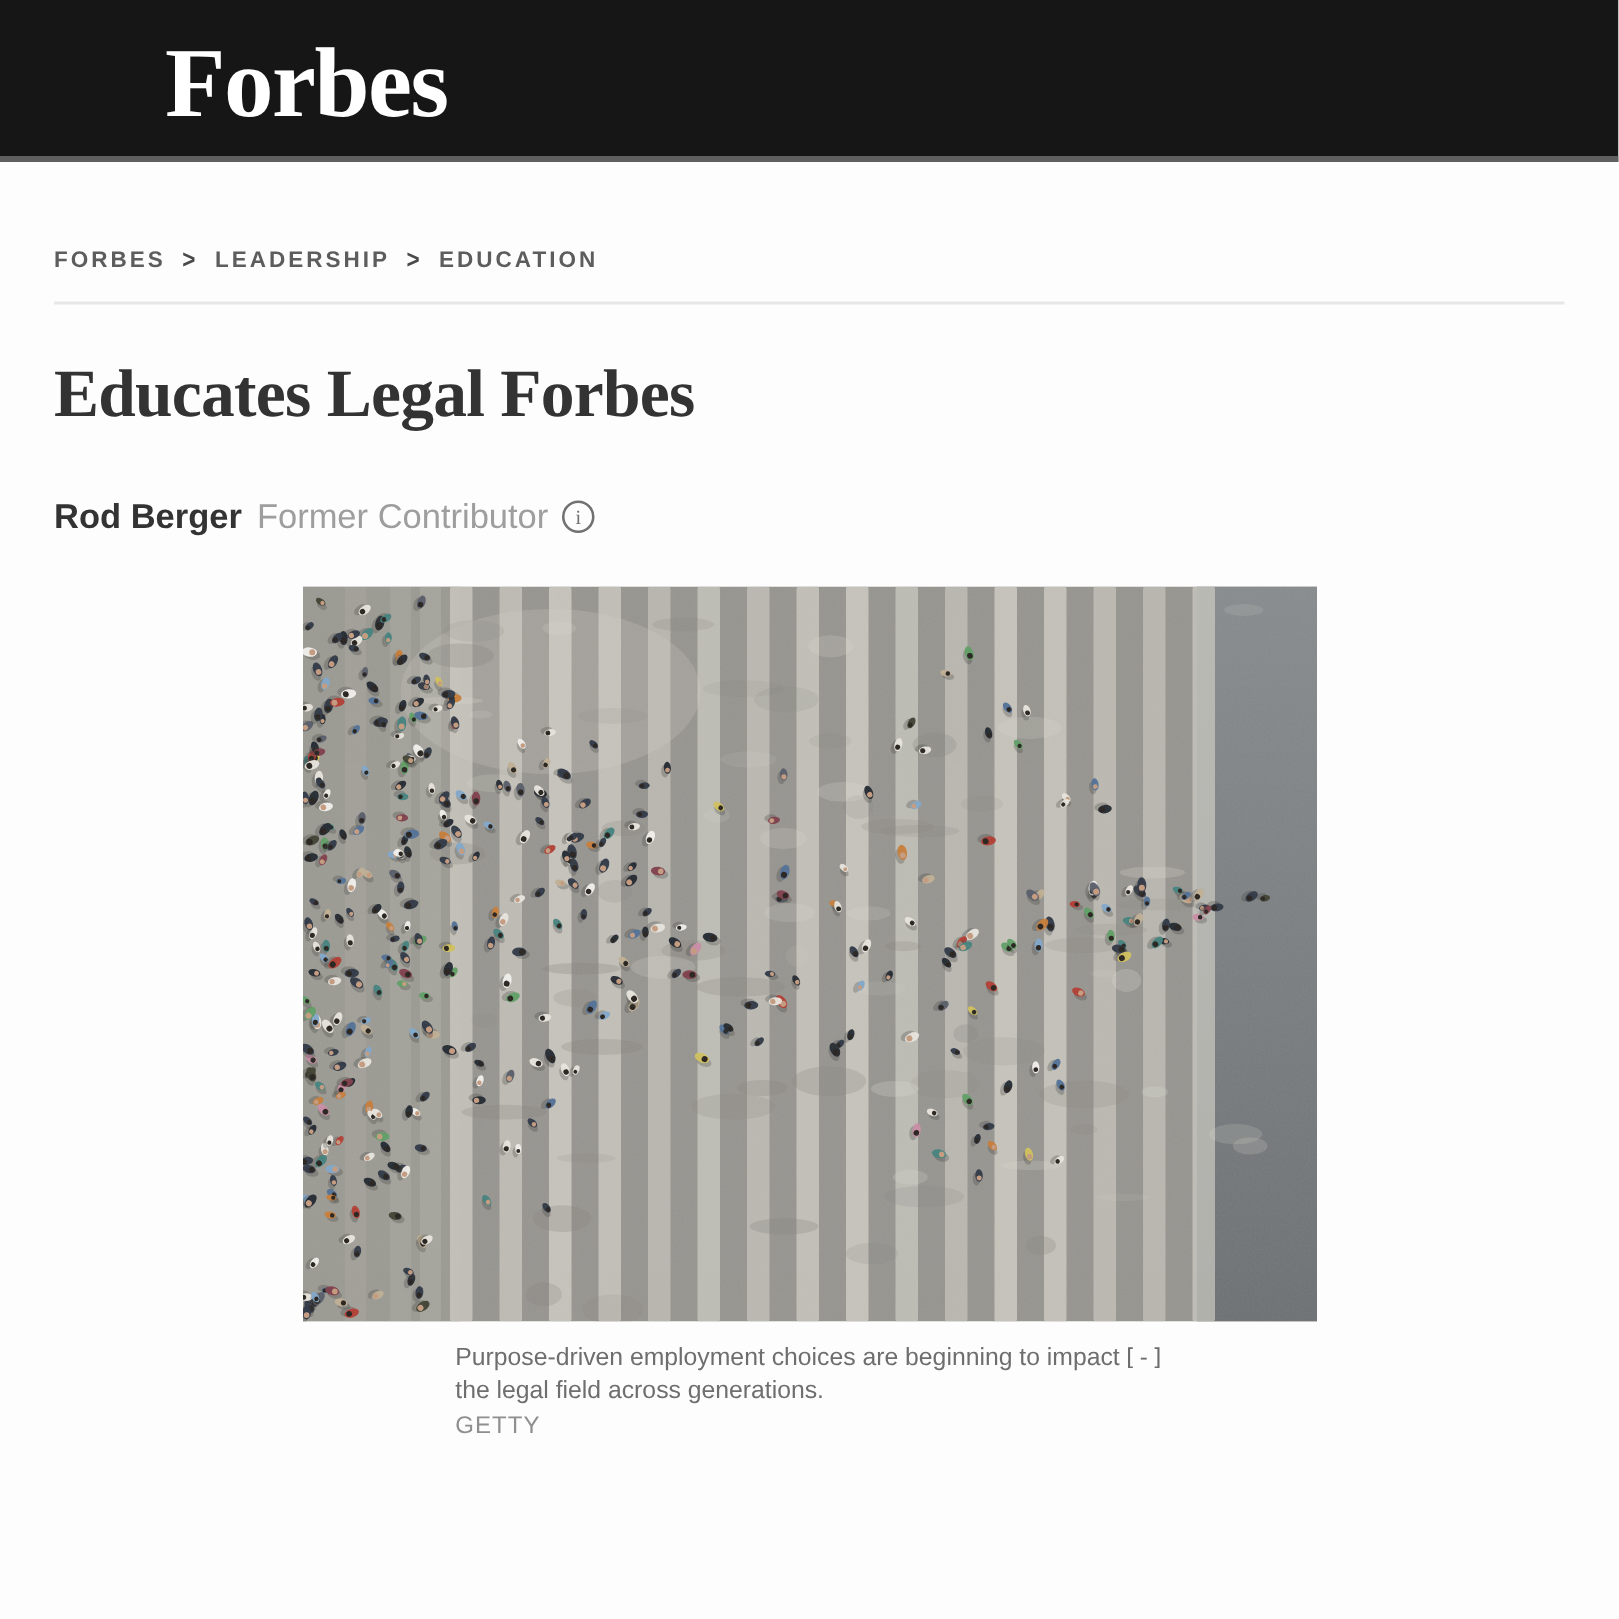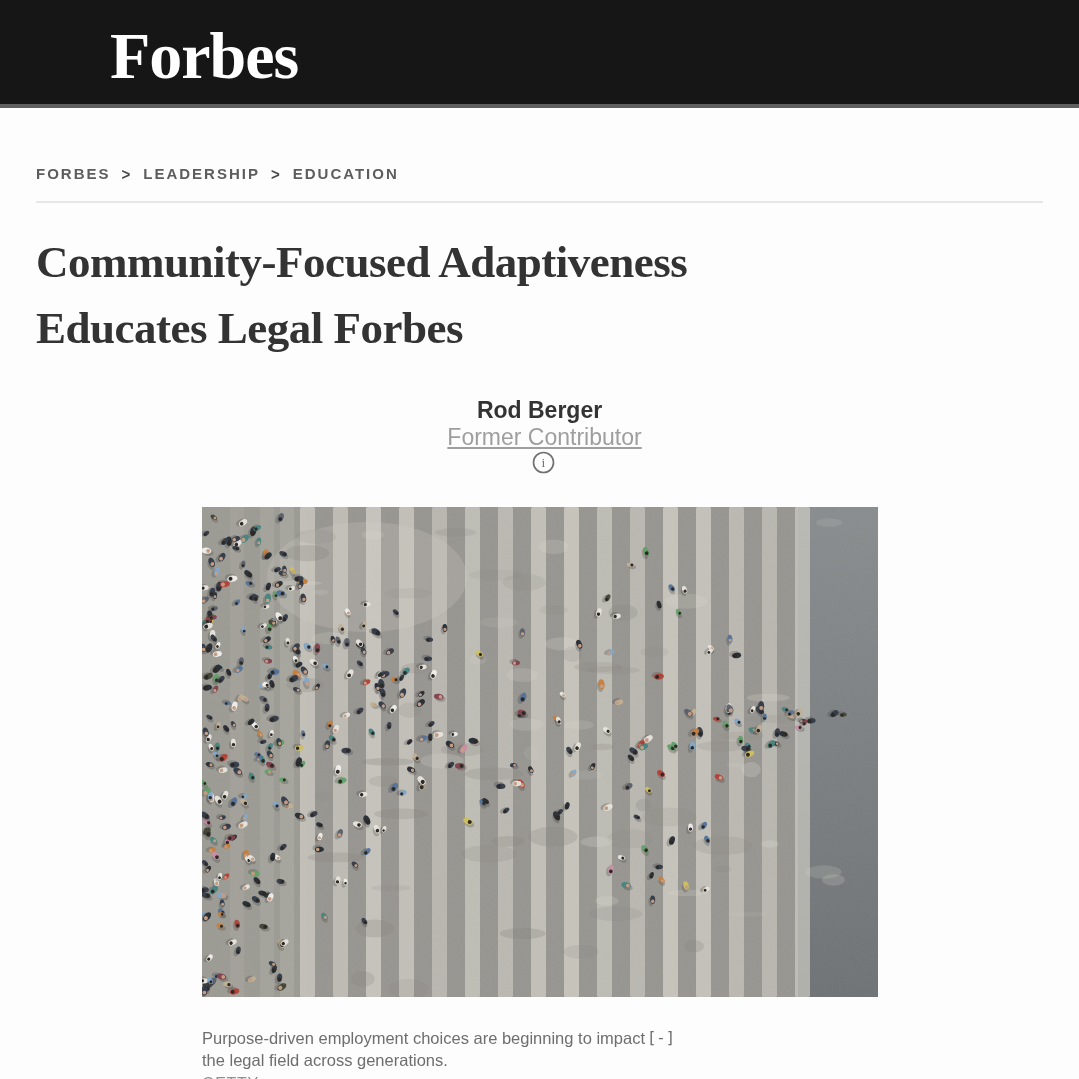--- a/index.html
+++ b/index.html
@@ -58,47 +58,46 @@
     letter-spacing: -0.5px;
   }
   .headline span { display: block; }
 
   
   .byline {
     margin-top: 36px;
     display: flex;
     align-items: center;
     font-size: 23px;
-    flex-direction: column;
   }
   .author { color: #333333; font-weight: 700; text-decoration: none; }
-  .role { color: #9e9e9e; font-weight: 400; margin-left: 10px; text-decoration: underline; }
+  .role { color: #9e9e9e; font-weight: 400; margin-left: 10px; }
   .info-btn {
     margin-left: 8px;
     width: 23px; height: 23px;
     background: transparent;
     border: none;
     padding: 0;
     cursor: pointer;
     display: inline-flex;
   }
 
   
   .article-figure {
     margin: 33px 0 0 166px;
     width: 676px;
     height: 490px;
   }
   .article-figure svg { display: block; width: 676px; height: 490px; }
 
   .caption-row {
-    margin: 31px 0 0 166px;
+    margin: 14px 0 0 166px;
     width: 676px;
     display: flex;
-    justify-content: flex-start;
+    justify-content: center;
     align-items: flex-start;
   }
   .caption-text {
     max-width: 445px;
     font-size: 16.5px;
     line-height: 21.5px;
     color: #6e6e6e;
   }
   .credit {
     margin-top: 4px;
@@ -130,21 +129,20 @@
     <a href="#">FORBES</a>
     <span class="crumb-sep">&gt;</span>
     <a href="#">LEADERSHIP</a>
     <span class="crumb-sep">&gt;</span>
     <a href="#">EDUCATION</a>
   </nav>
 
   <div class="rule"></div>
 
   <h1 class="headline">
-    <span>Community-Focused Adaptiveness</span>
     <span>Educates Legal Forbes</span>
   </h1>
 
   <div class="byline">
     <a class="author" href="#">Rod Berger</a>
     <span class="role">Former Contributor</span>
     <button class="info-btn" aria-label="info">
       <svg viewBox="0 0 23 23" width="23" height="23">
         <circle cx="11.5" cy="11.5" r="10" fill="none" stroke="#717171" stroke-width="1.7"></circle>
         <text x="11.5" y="16.4" text-anchor="middle" font-family="Liberation Serif, serif" font-size="13.5" fill="#717171">i</text>

